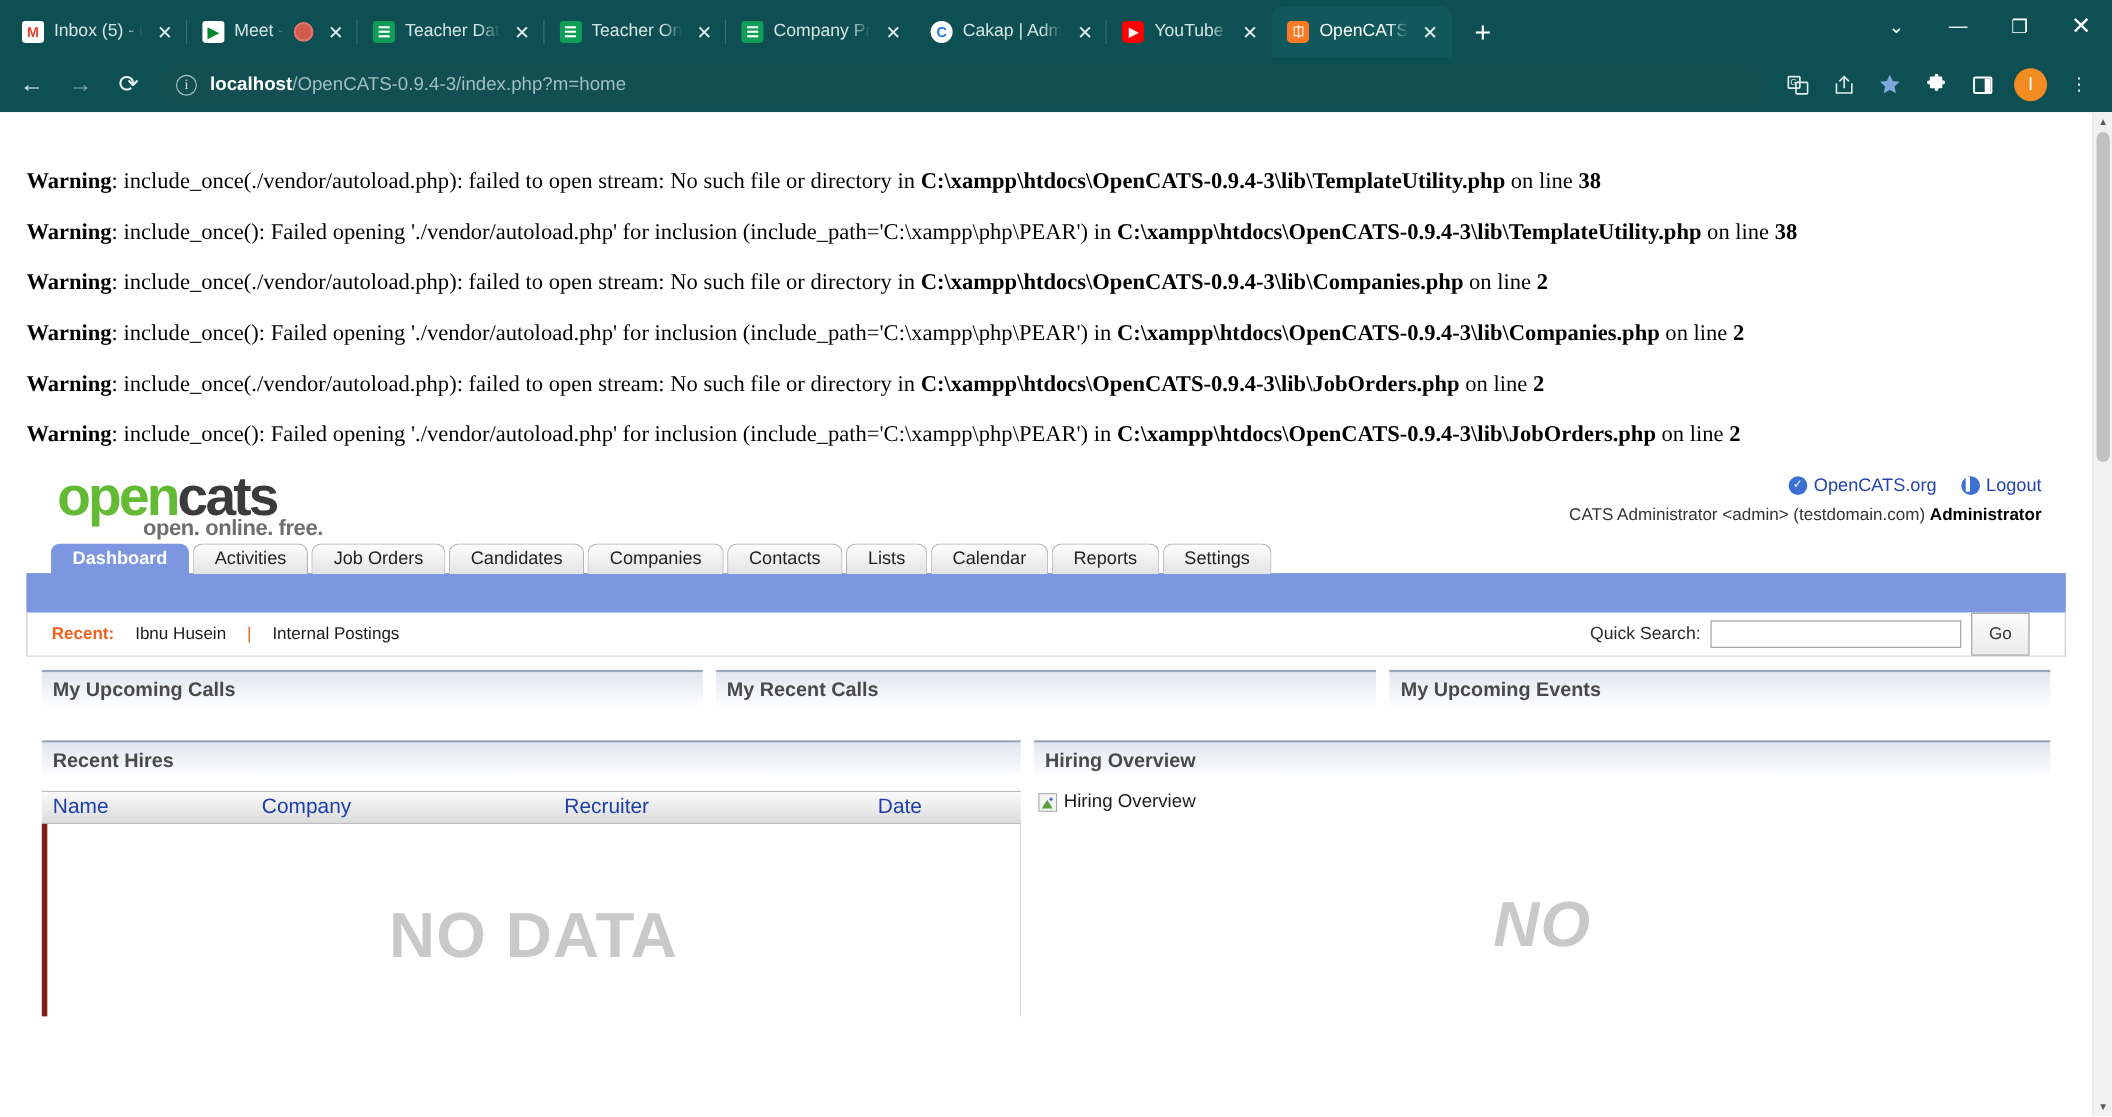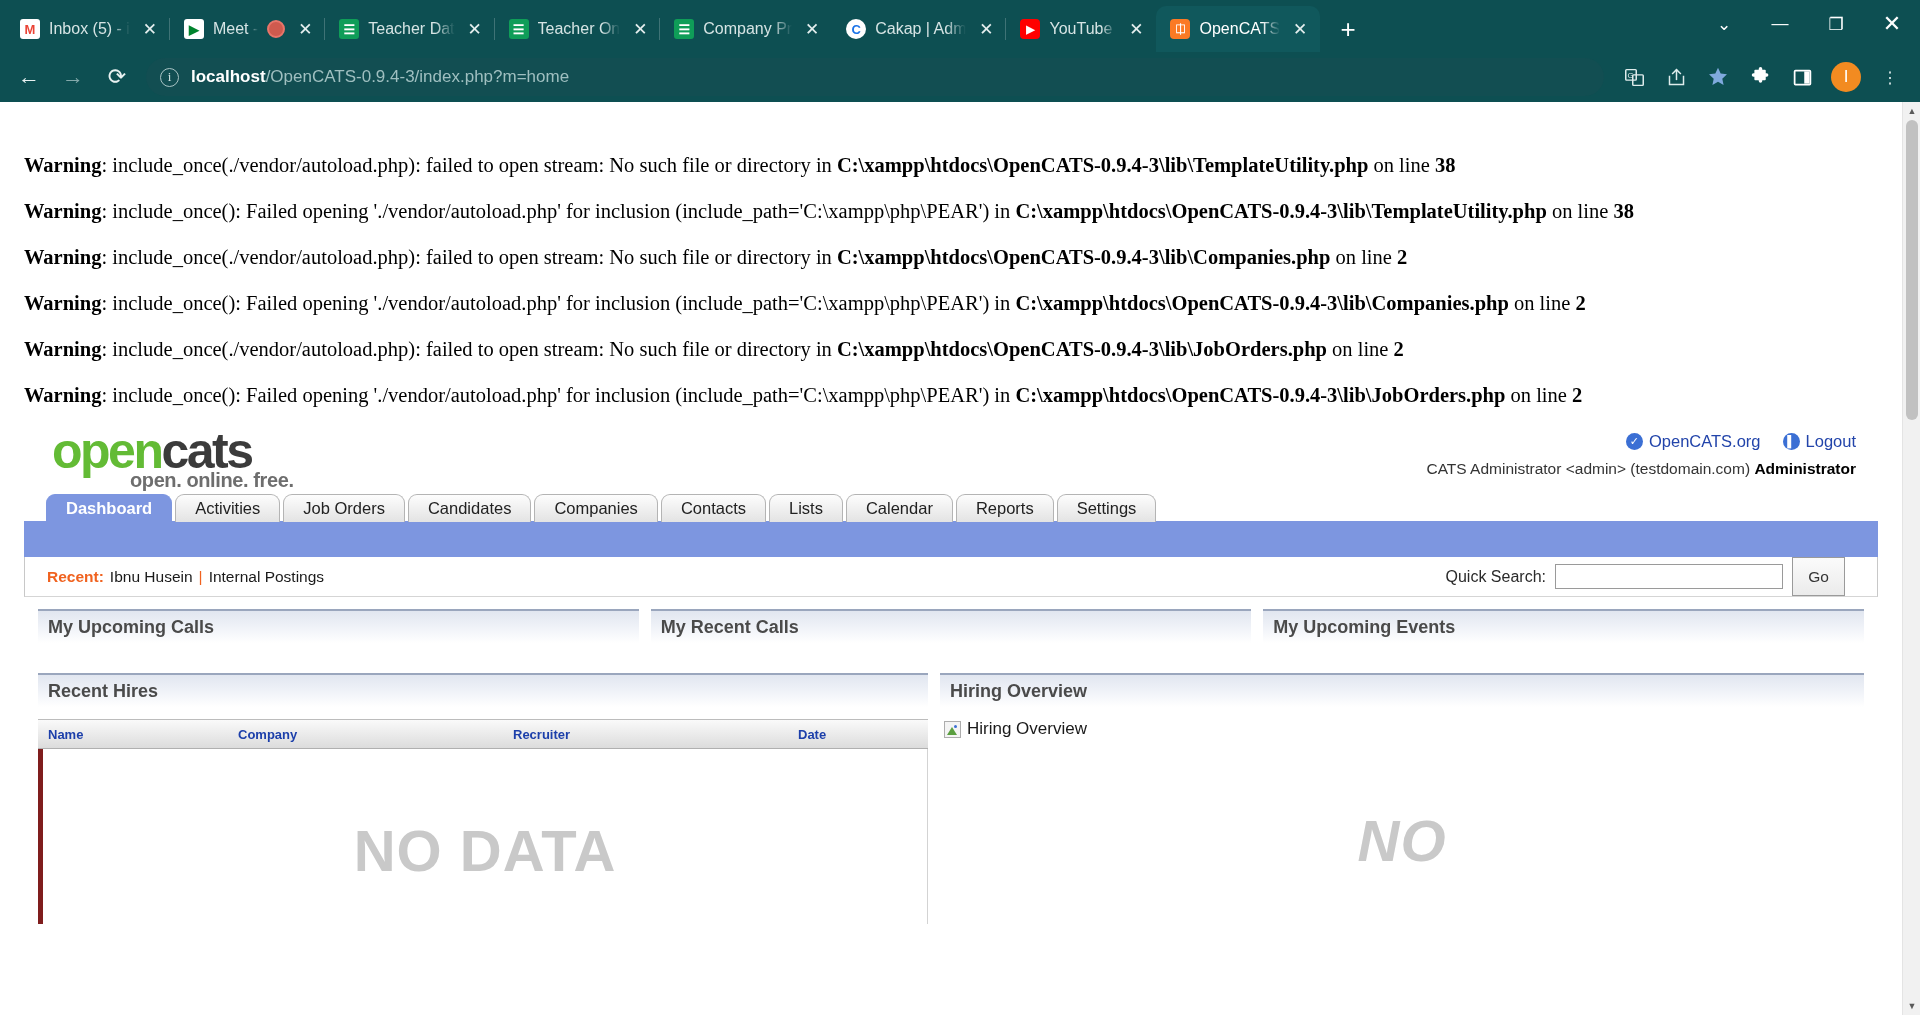--- a/index.html
+++ b/index.html
@@ -307,21 +307,21 @@
     background: #ffffff;
     border-left: 1px solid #c8c8c8;
     border-right: 1px solid #c8c8c8;
     border-bottom: 1px solid #d5d5d5;
     display: flex;
     align-items: center;
     padding: 0 14px 0 14px;
     position: relative;
   }
   #recent-wrap {
-    display: flex; align-items: center; gap: 6px;
+    display: flex; align-items: center; gap: 19px;
     font-size: 15.5px;
     padding-left: 8px;
     text-align: center;
   }
   #recent-label { color: #f0621f; font-weight: bold; }
   .recent-link { color: #1a1a1a; }
   .recent-sep { color: #f0621f; }
   #quicksearch {
     margin-left: auto;
     display: flex; align-items: center; gap: 9px;
@@ -368,22 +368,22 @@
   .w-right { flex: 1 1 auto; }
 
   .grid-head {
     display: flex;
     height: 30px;
     align-items: center;
     background: linear-gradient(to bottom, #fafafa, #dcdcdc);
     border-top: 1px solid #bcbcbc;
     border-bottom: 1px solid #b0b0b0;
     margin-top: 12px;
-    font-size: 13px;
-    font-weight: bold;
+    font-size: 19px;
+    font-weight: normal;
     color: #1c3faa;
   }
   .gh { padding-left: 10px; }
   .gh-name { flex: 0 0 190px; }
   .gh-comp { flex: 0 0 275px; }
   .gh-recr { flex: 0 0 285px; }
   .gh-date { flex: 1 1 auto; }
   .grid-body {
     height: 175px;
     border-left: 5px solid #7f1d1d;

